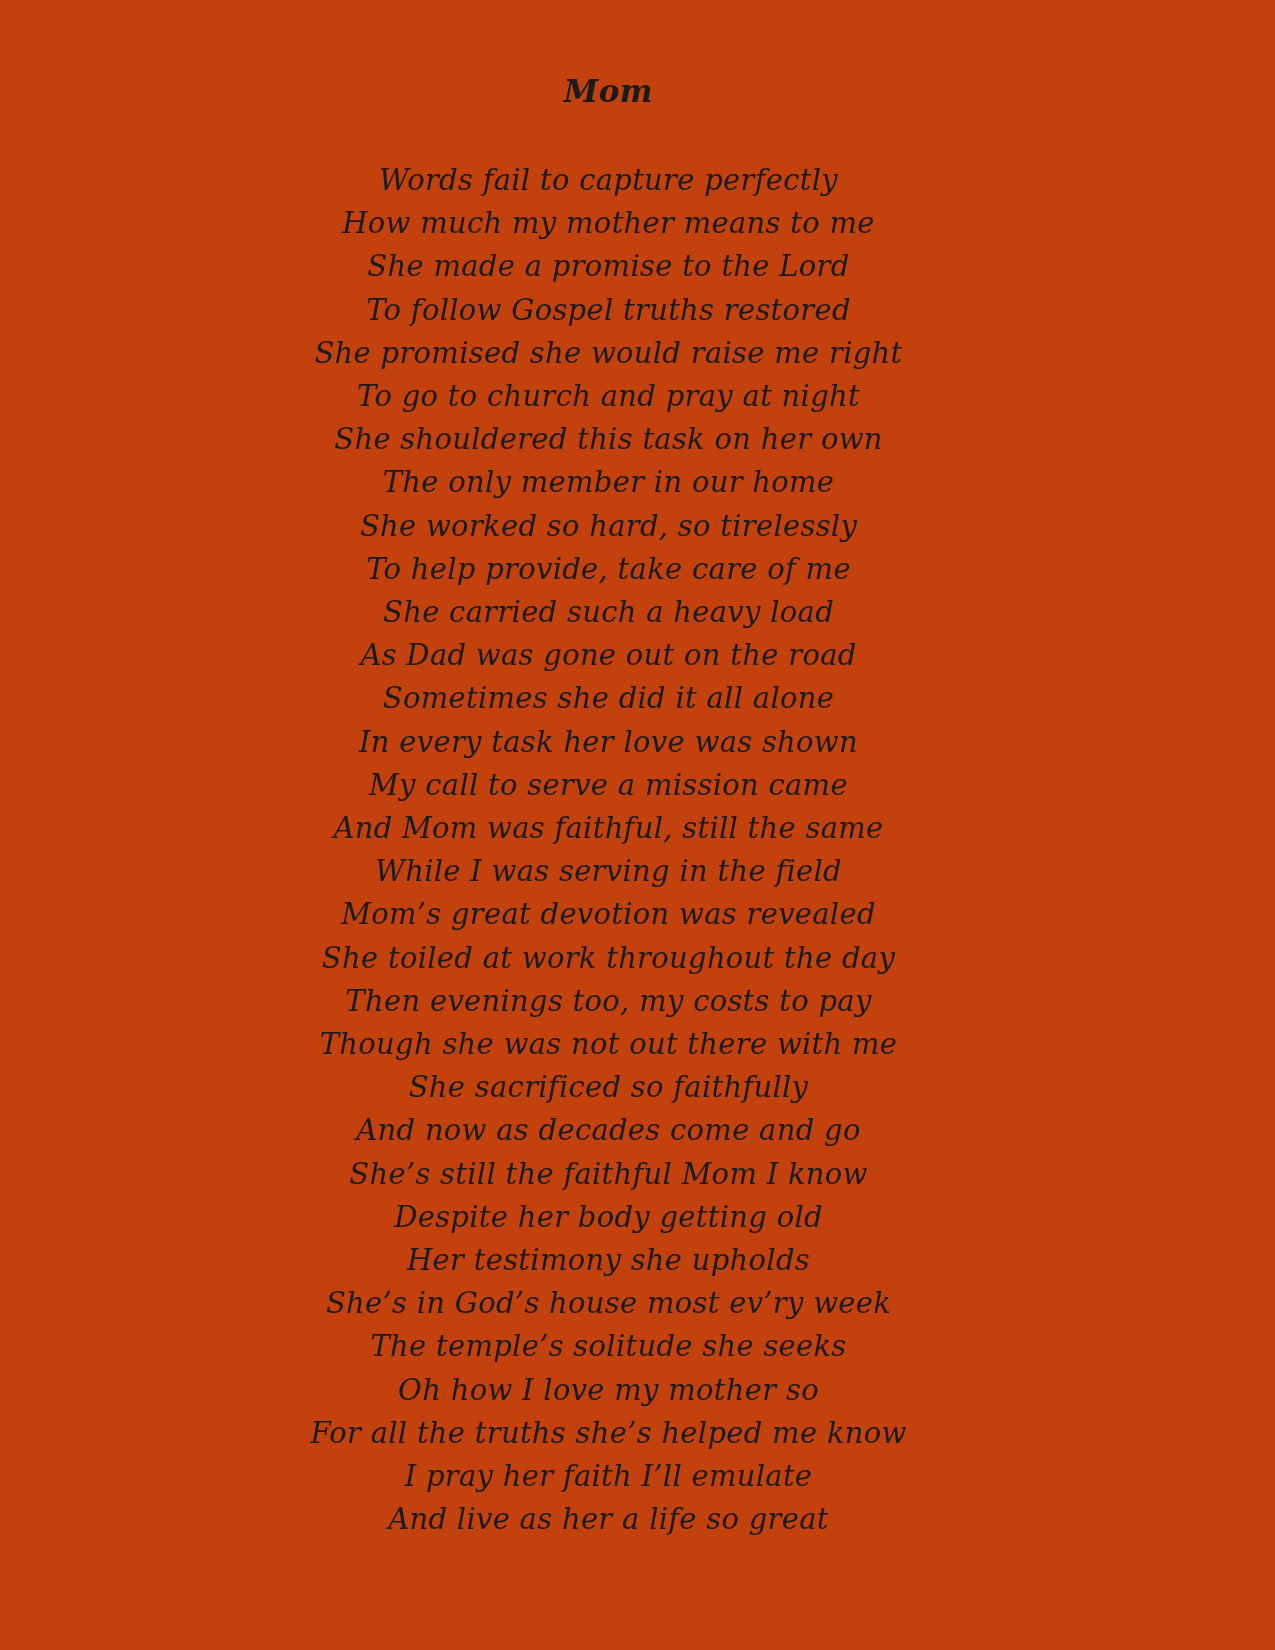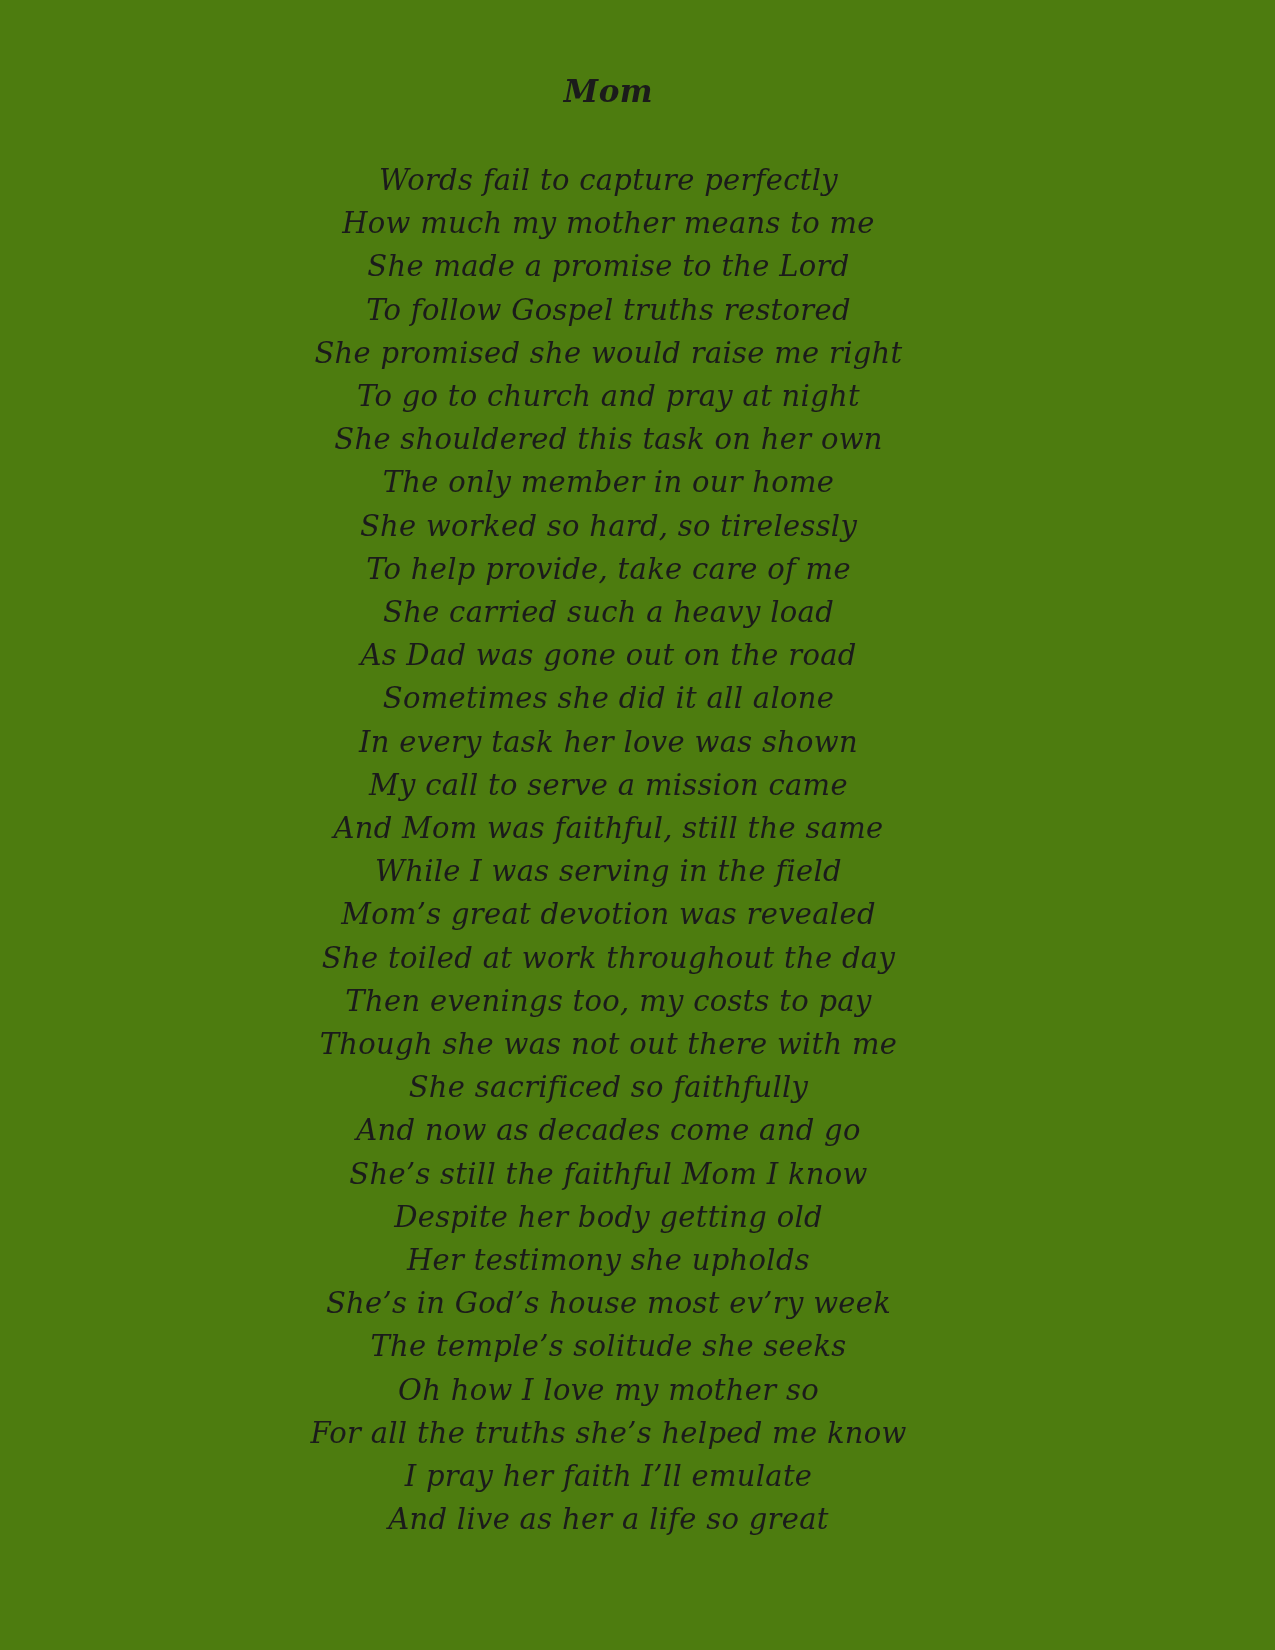--- a/index.html
+++ b/index.html
@@ -4,21 +4,21 @@
 <style>
   html, body {
     margin: 0;
     padding: 0;
     background: #ffffff;
   }
   .page {
     position: relative;
     width: 1275px;
     height: 1650px;
-    background: #4d7c0f;
+    background: #c2410c;
     overflow: hidden;
     font-family: "DejaVu Serif", serif;
     font-style: italic;
     color: #1b1b1b;
   }
   .content {
     width: 100%;
     text-align: center;
     transform: translateX(-29px); 
   }

